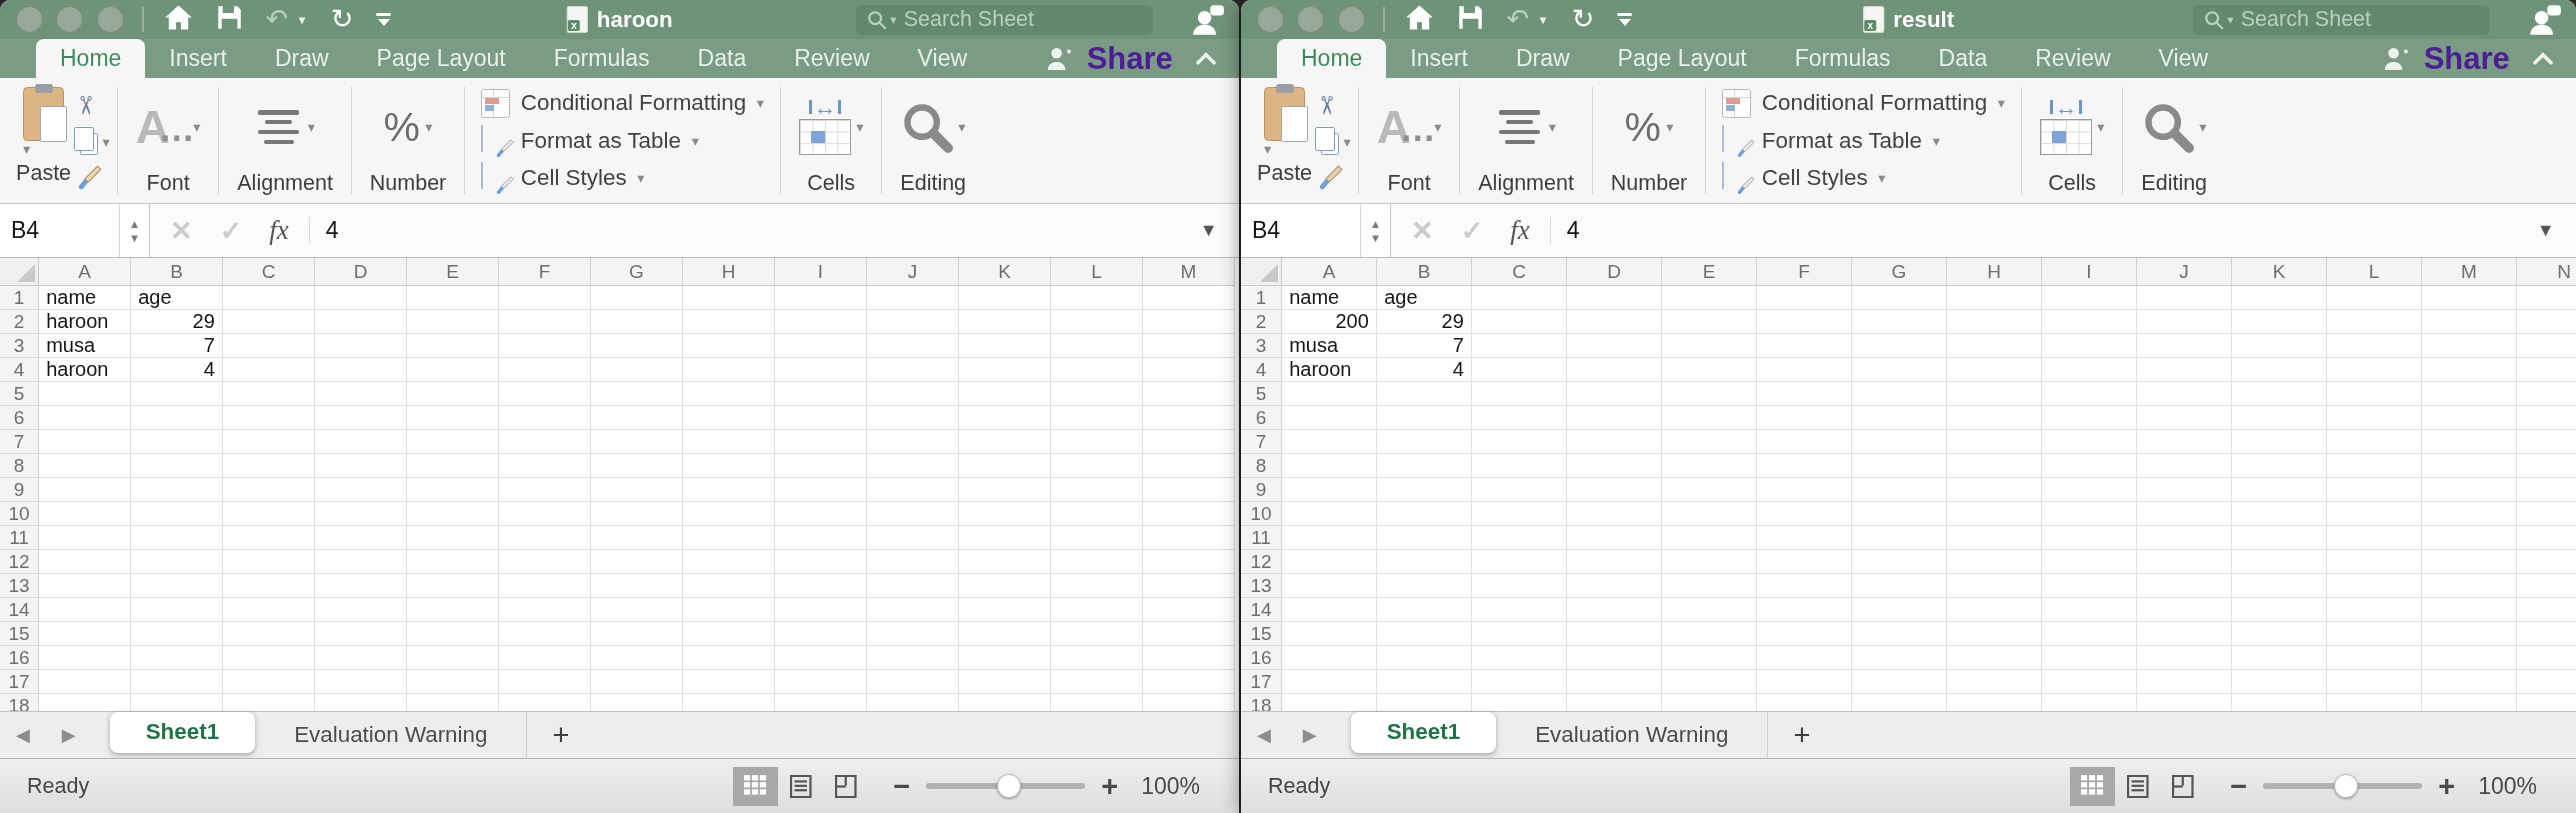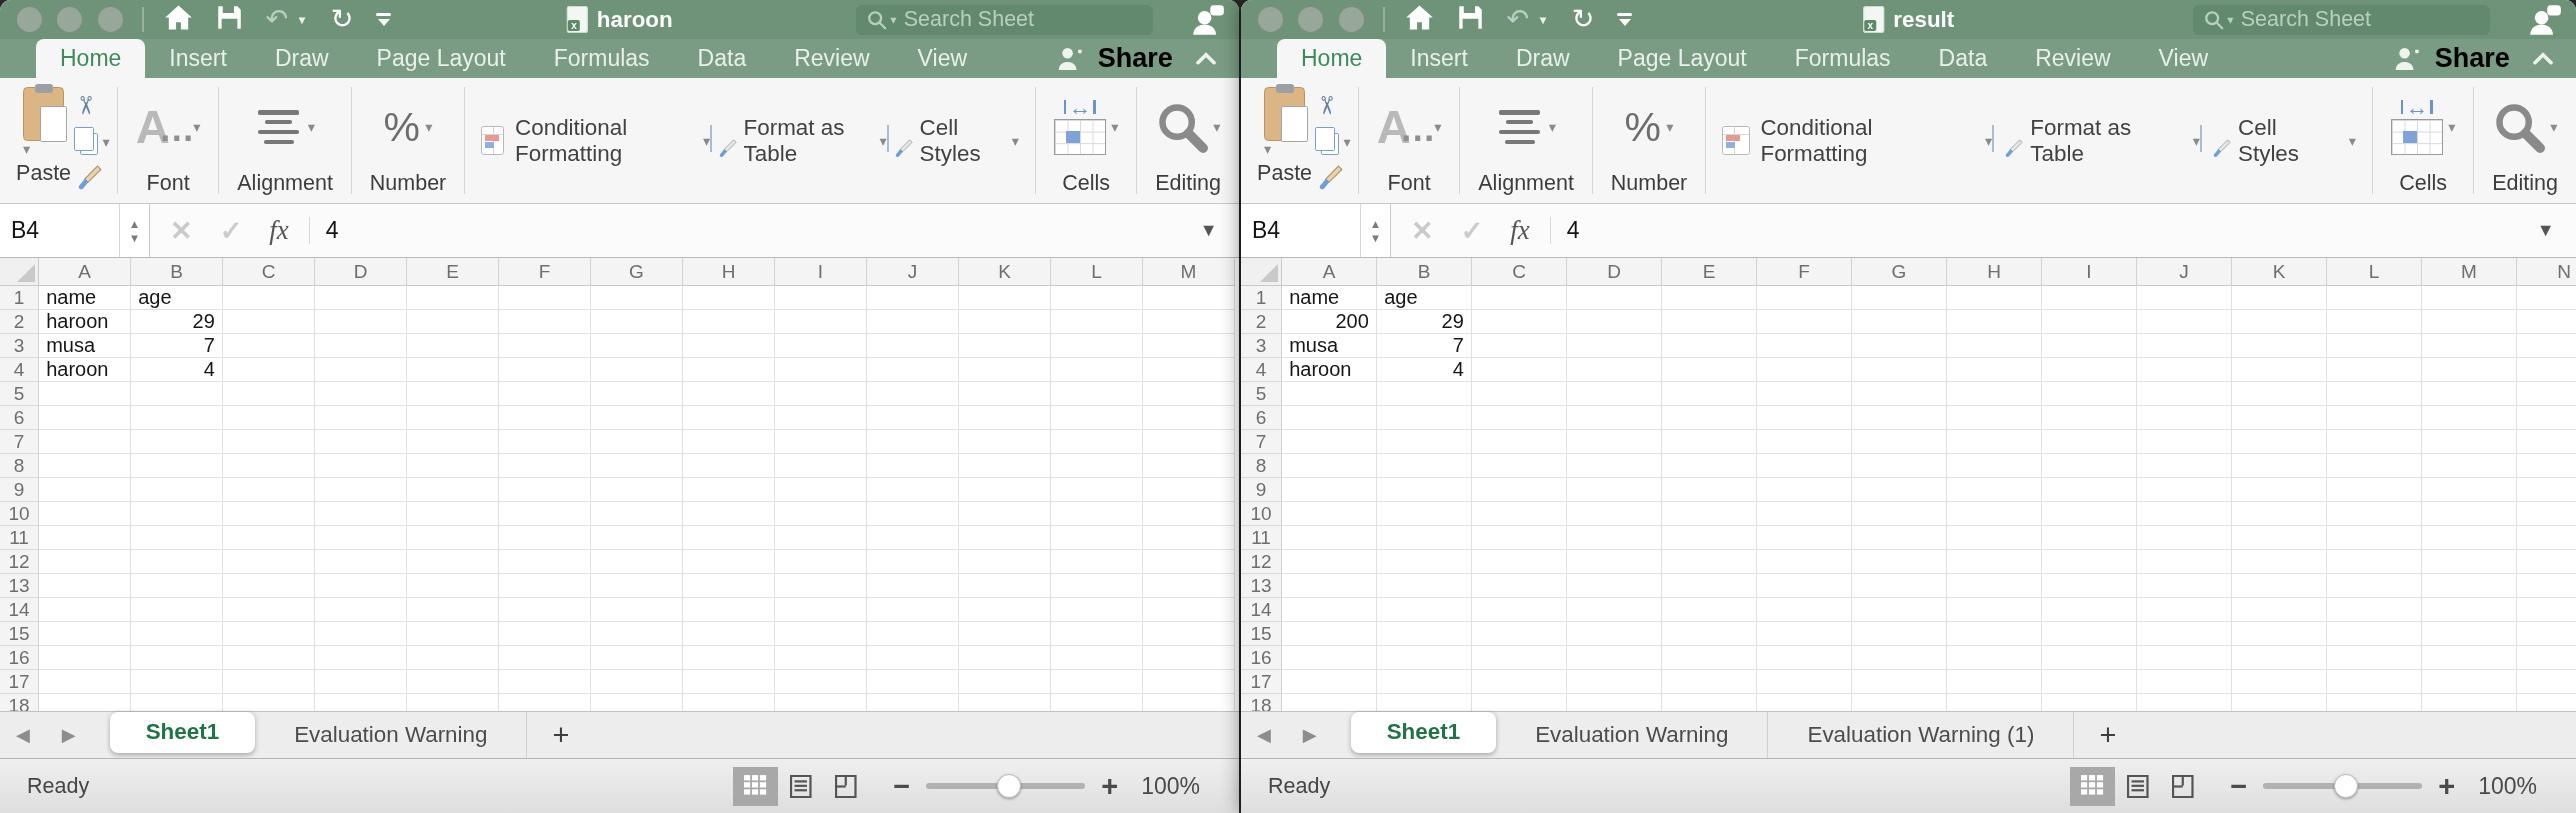--- a/index.html
+++ b/index.html
@@ -53,21 +53,21 @@
   .contact { position: absolute; right: 14.3px; top: 3.6px; }
 
   
   .tabrow { height: 39px; background: #7b9c84; flex: 0 0 auto;
             display: flex; align-items: stretch; padding-left: 36px; position: relative; }
   .rtabs { display: flex; align-items: stretch; }
   .rtab { color: #e9f0ea; font-size: 23px; display: flex; align-items: center;
           padding: 0 24px; cursor: default; }
   .rtab.active { background: #f6f6f6; color: #3f8a5c; border-radius: 8px 8px 0 0; }
   .share { position: absolute; right: 23px; top: 0; height: 39px;
-           display: flex; align-items: center; gap: 10.7px; color: #000000; font-size: 27px; font-weight: bold; }
+           display: flex; align-items: center; gap: 10.7px; color: #4c1d95; font-size: 31px; font-weight: bold; }
   .share svg { display: block; }
 
   
   .ribbon { height: 126px; background: #f6f6f6; border-bottom: 0.9px solid #c6c6c6;
             flex: 0 0 auto; display: flex; align-items: stretch; padding-left: 10.7px; overflow: hidden; }
   .rgroup { display: flex; flex-direction: column; align-items: center;
             padding: 9px 18px 7.2px; }
   .rgroup .gicon { flex: 1; display: flex; align-items: center; gap: 5.4px; }
   .glabel { font-size: 21.5px; color: #3d3d3d; padding-top: 3.6px; }
   .rsep { width: 0.9px; background: #d4d4d4; margin: 9px 0; flex: 0 0 auto; }
@@ -90,21 +90,21 @@
                    height: 21.5px; border: 1.8px solid #7ba0c7; background: #fff; border-radius: 1.8px; }
   .fonticon { position: relative; width: 52px; height: 50px; }
   .fonticon .A { font-size: 47px; font-weight: bold; color: #b9b9b9; line-height: 50px; }
   .fonticon .dots { position: absolute; left: 23px; bottom: 1.8px; color: #8f8f8f;
                     font-size: 36px; letter-spacing: 1.8px; font-weight: bold; }
   .alignicon { display: flex; flex-direction: column; gap: 5.4px; align-items: center; width: 47px; }
   .alignicon i { display: block; height: 4.5px; background: #787878; border-radius: 1.8px; }
   .alignicon i:nth-child(1) { width: 41px; } .alignicon i:nth-child(2) { width: 27px; }
   .alignicon i:nth-child(3) { width: 41px; } .alignicon i:nth-child(4) { width: 30px; }
   .pct { font-size: 41px; color: #6d6d6d; }
-  .styles-group { display: flex; flex-direction: row; justify-content: space-between;
+  .styles-group { display: flex; flex-direction: column; justify-content: space-between;
                   padding: 10.7px 16px; }
   .stylerow { display: flex; align-items: center; gap: 10.7px; font-size: 22.4px; color: #424242; }
   .cficon { width: 29px; height: 29px; background: #fff; border: 0.9px solid #b9b9b9;
             border-radius: 2.7px; position: relative; overflow: hidden; }
   .cficon .red { position: absolute; left: 2.7px; top: 8px; width: 14.3px; height: 6.3px; background: #e39a93; }
   .cficon .blue { position: absolute; left: 2.7px; top: 15px; width: 9px; height: 6.3px; background: #8fb0dd; }
   .cficon .l1 { position: absolute; left: 0; top: 7.2px; width: 100%; height: 0.9px; background: #d5d5d5; }
   .cficon .l2 { position: absolute; left: 10.7px; top: 0; width: 0.9px; height: 100%; background: #d5d5d5; }
   .gridpen { width: 29px; height: 29px; position: relative; }
   .gridpen .mini { width: 25px; height: 23px; background: #fff; border: 0.9px solid #a9bcd6;
@@ -1335,21 +1335,20 @@
     </div>
 
   <div class="sheetbar">
     <div class="navarrows">
       <span>◀</span>
       <span>▶</span>
     </div>
     <div class="stabs">
         <div class="stab active">Sheet1</div>
         <div class="stab">Evaluation Warning</div>
-        <div class="stab">Evaluation Warning (1)</div>
       </div>
     <span class="addsheet">+</span>
   </div>
 
   <div class="statusbar">
     <span>Ready</span>
     <span class="spacer"></span>
     <div class="viewbtns">
       <span class="viewbtn active">
           <svg width="23" height="21.5" viewBox="0 0 26 24">

